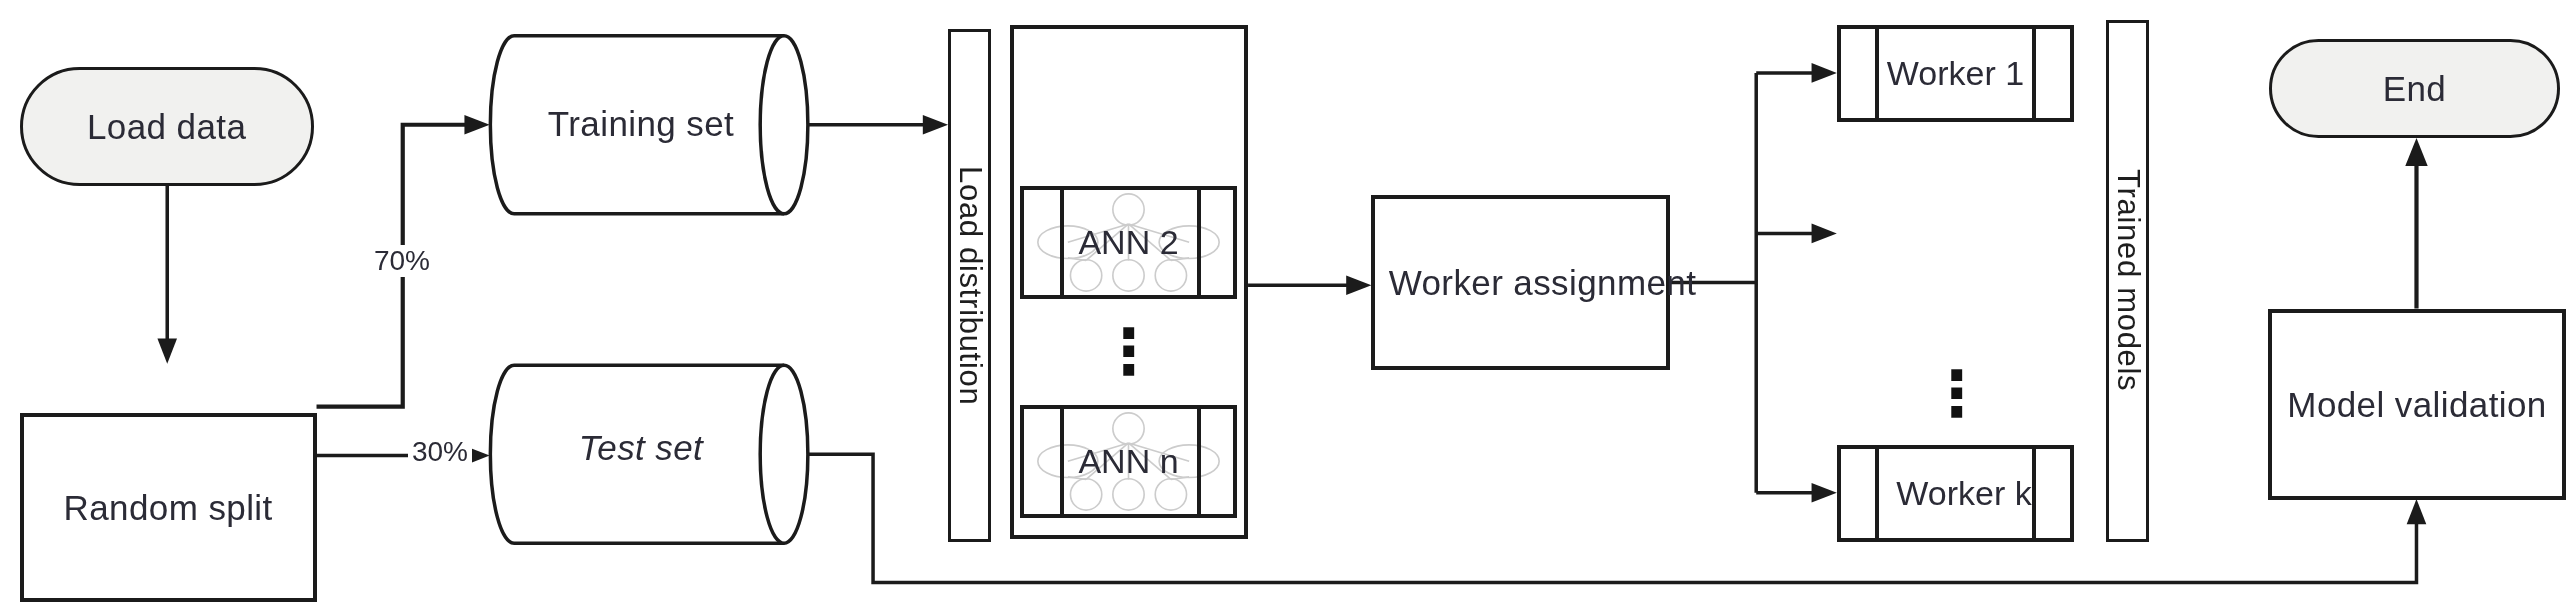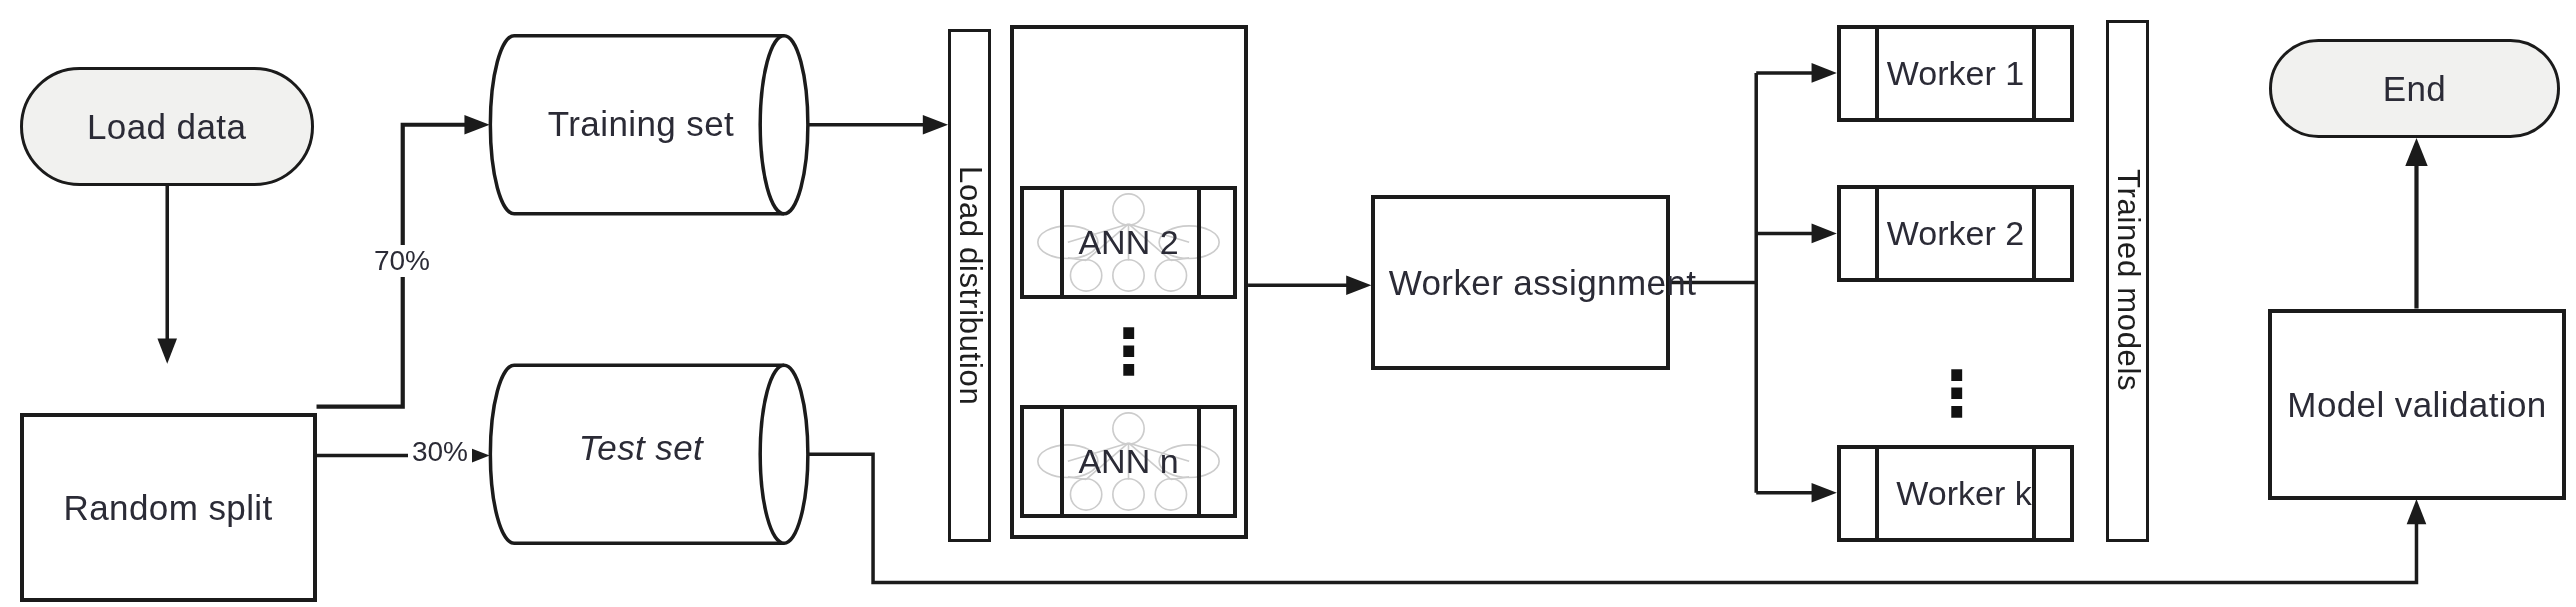--- a/index.html
+++ b/index.html
@@ -165,25 +165,20 @@
   <div class="node process-thick" style="left:1371px;top:195px;width:299px;height:175px;">
     <span class="label">Worker assignment</span>
   </div>
 
   <div class="predef" style="left:1837px;top:24.5px;width:237px;height:97px;">
     <span class="ibar" style="left:34px;"></span>
     <span class="ibar" style="right:34px;"></span>
     <span class="annlabel">Worker 1</span>
   </div>
 
-  <div class="predef" style="left:1837px;top:185px;width:237px;height:97px;">
-    <span class="ibar" style="left:34px;"></span>
-    <span class="ibar" style="right:34px;"></span>
-    <span class="annlabel">Worker 2</span>
-  </div>
 
   <div class="dots" style="left:1932px;top:359px;width:49px;height:70px;">
     <span>⋮</span>
   </div>
 
   <div class="predef" style="left:1837px;top:445px;width:237px;height:97px;padding-left:17px;">
     <span class="ibar" style="left:34px;"></span>
     <span class="ibar" style="right:34px;"></span>
     <span class="annlabel">Worker k</span>
   </div>

